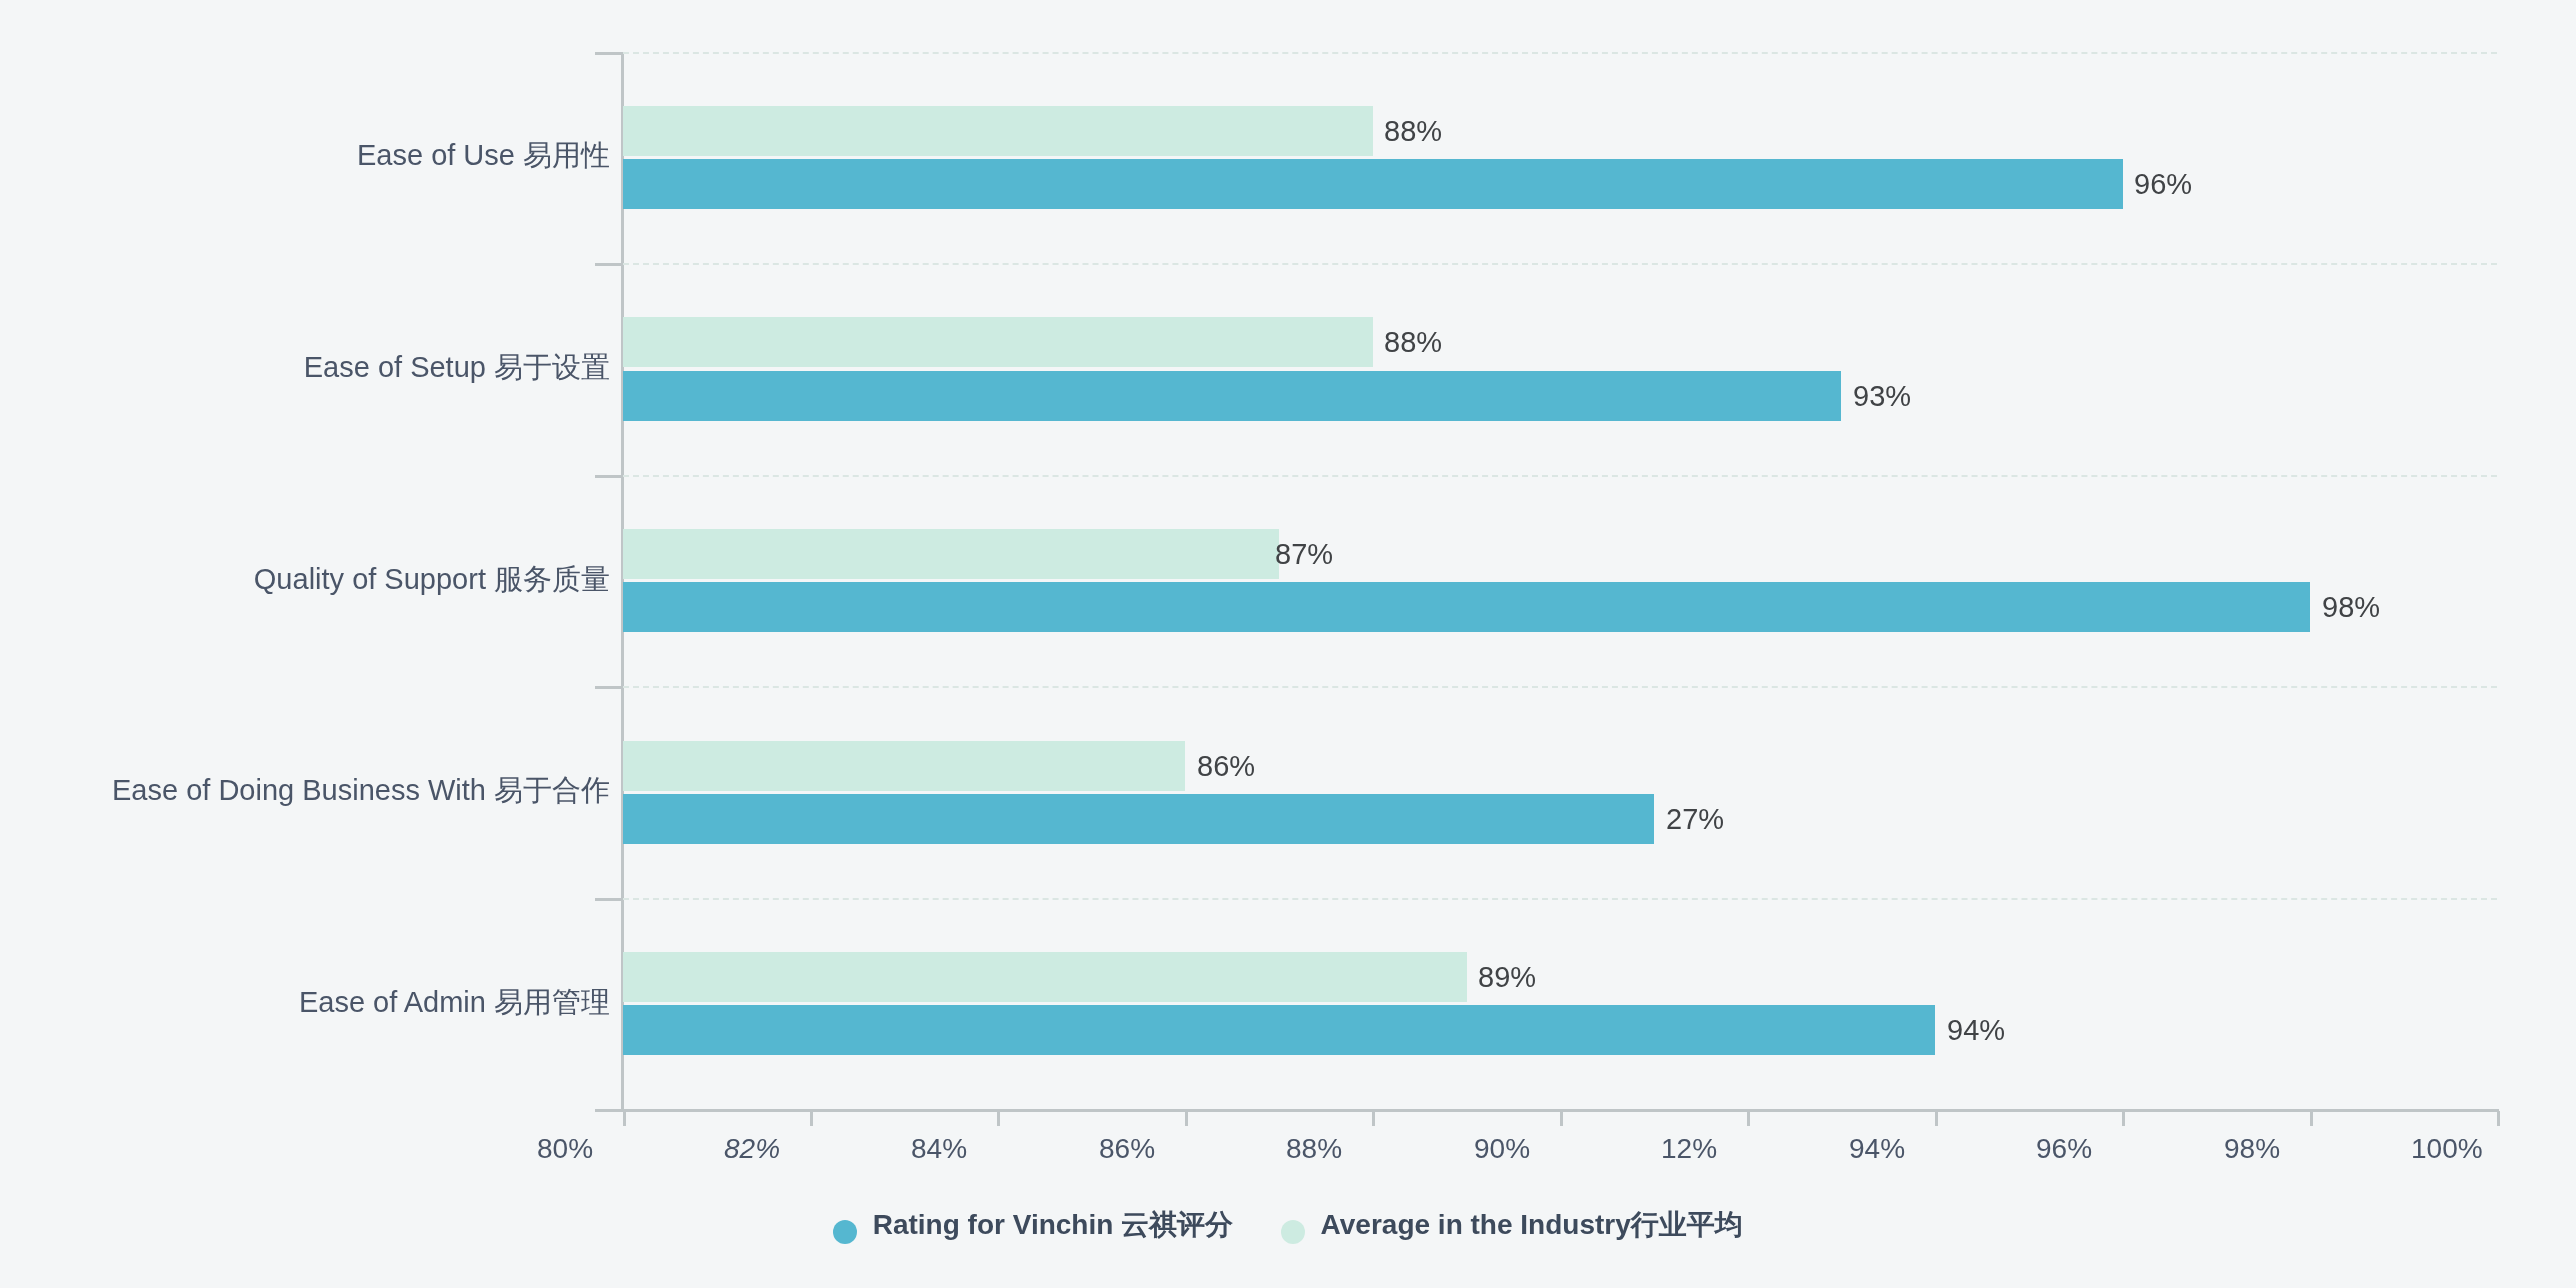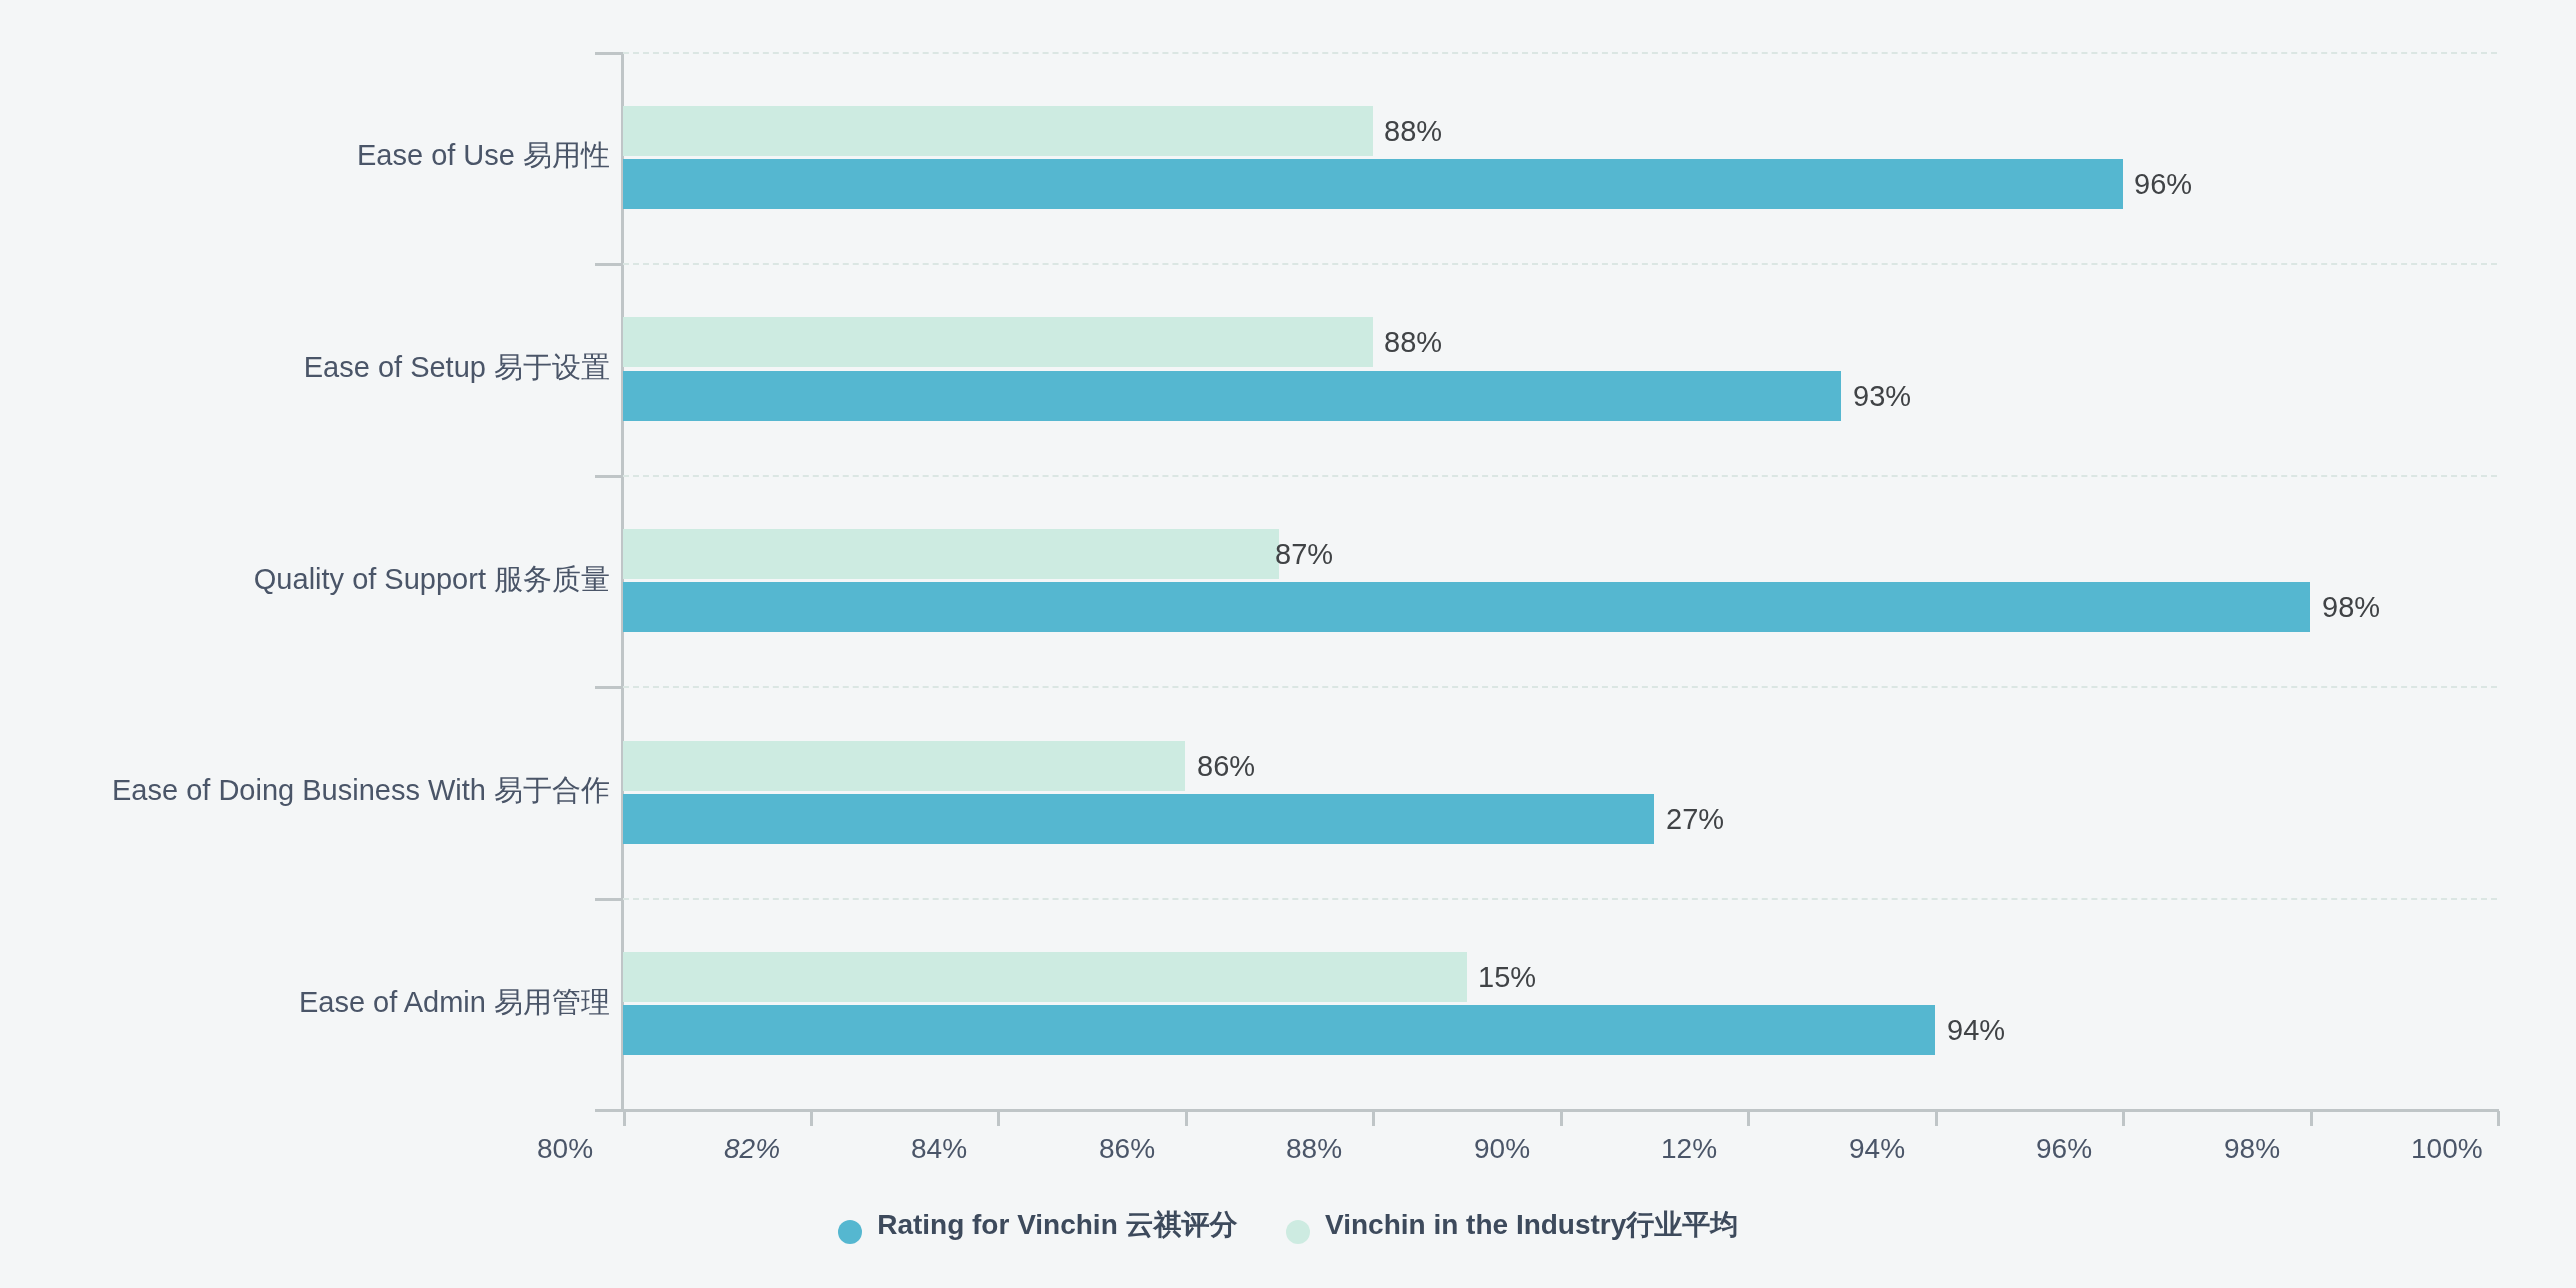--- a/index.html
+++ b/index.html
@@ -188,21 +188,21 @@
       <div class="cat-row" style="top: 0px;">
         <div class="cat-label" style="top: 773px;">Ease of Doing Business With 易于合作</div>
         <div class="bar industry" style="top: 741px; width: 562px;"></div>
         <div class="bar-value" style="top: 741px; left: 1197px;">86%</div>
         <div class="bar vinchin" style="top: 794px; width: 1031px;"></div>
         <div class="bar-value" style="top: 794px; left: 1666px;">27%</div>
       </div>
       <div class="cat-row" style="top: 0px;">
         <div class="cat-label" style="top: 985px;">Ease of Admin 易用管理</div>
         <div class="bar industry" style="top: 952px; width: 844px;"></div>
-        <div class="bar-value" style="top: 952px; left: 1478px;">15%</div>
+        <div class="bar-value" style="top: 952px; left: 1478px;">89%</div>
         <div class="bar vinchin" style="top: 1005px; width: 1312px;"></div>
         <div class="bar-value" style="top: 1005px; left: 1947px;">94%</div>
       </div>
     </div>
   <div id="xaxis">
       <div class="x-tick" style="left: 623px;"></div>
       <div class="x-label" style="left: 623px;">80%</div>
       <div class="x-tick" style="left: 810px;"></div>
       <div class="x-label" style="left: 810px; font-style: italic;">82%</div>
       <div class="x-tick" style="left: 997px;"></div>
@@ -225,18 +225,18 @@
       <div class="x-label" style="left: 2497px;">100%</div>
     </div>
 
   <div class="legend" id="legend">
       <div class="legend-item">
         <span class="legend-dot" style="background: rgb(85, 183, 208);"></span>
         <span class="legend-text">Rating for Vinchin 云祺评分</span>
       </div>
       <div class="legend-item">
         <span class="legend-dot" style="background: rgb(205, 235, 225);"></span>
-        <span class="legend-text">Vinchin in the Industry行业平均</span>
+        <span class="legend-text">Average in the Industry行业平均</span>
       </div>
     </div>
 
 </div>
 
 
 </body></html>

